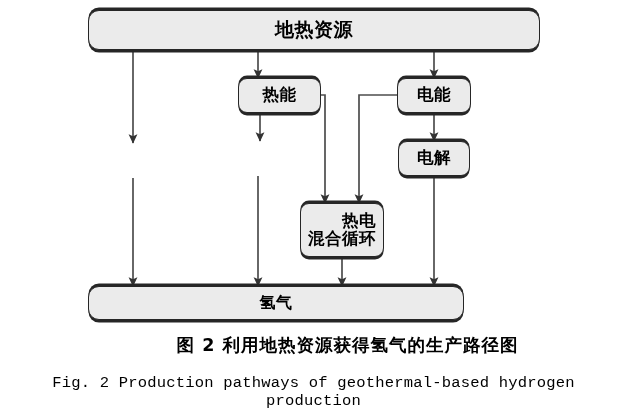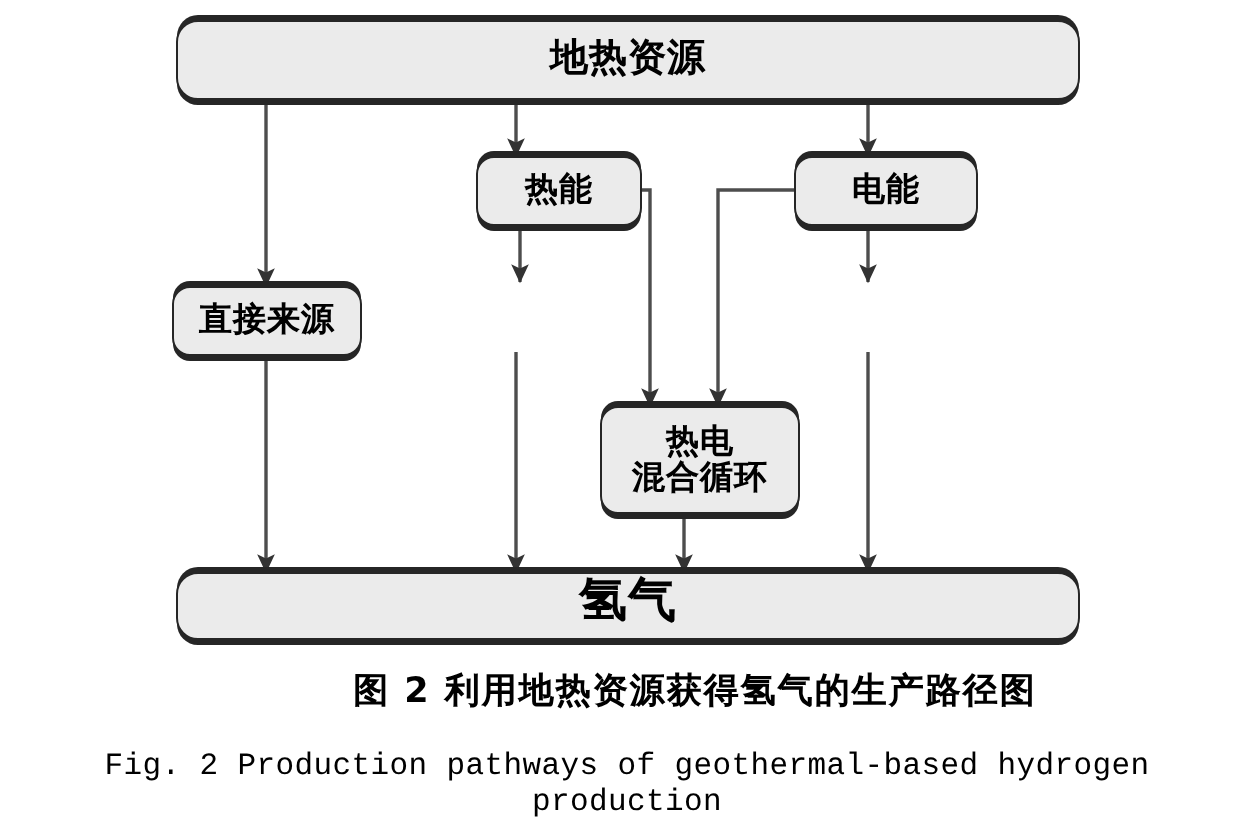--- a/index.html
+++ b/index.html
@@ -43,20 +43,21 @@
     z-index: 3;
     line-height: 1.12;
     letter-spacing: 0.5px;
   }
   .node-box.wide {
     border-radius: 11px;
   }
   .node-label {
     display: block;
     white-space: pre-line;
+    text-align: right;
   }
   .caption {
     position: absolute;
     left: 0;
     width: 627px;
     text-align: center;
     color: #000000;
   }
   #caption-cn {
     top: 333px;
@@ -100,36 +101,36 @@
   </svg>
 
   <div class="node-box wide" style="left:88px; top:10px; width:452px; height:40px; font-size:19px;">
     <span class="node-label">地热资源</span>
   </div>
 
   <div class="node-box" style="left:218px; top:78px; width:83px; height:35px; font-size:16.5px;margin-left:20px;">
     <span class="node-label">热能</span>
   </div>
 
-  <div class="node-box" style="left:397px; top:78px; width:92px; height:35px; font-size:16.5px;">
+  <div class="node-box" style="left:397px; top:78px; width:74px; height:35px; font-size:16.5px;">
     <span class="node-label">电能</span>
-  </div>
-
-  <div class="node-box" style="left:86px; top:143px; width:95px; height:35px; font-size:16.5px;">
-    <span class="node-label">直接来源</span>
   </div>
 
 
 
-  <div class="node-box" style="left:300px; top:203px; width:100px; height:54px; font-size:16.5px;">
+  <div class="node-box" style="left:398px; top:141px; width:72px; height:35px; font-size:16.5px;">
+    <span class="node-label">电解</span>
+  </div>
+
+  <div class="node-box" style="left:300px; top:203px; width:84px; height:54px; font-size:16.5px;">
     <span class="node-label">热电
 混合循环</span>
   </div>
 
-  <div class="node-box wide" style="left:88px; top:286px; width:452px; height:34px; font-size:24px;font-family:Liberation Mono, monospace;">
+  <div class="node-box wide" style="left:88px; top:286px; width:376px; height:34px; font-size:16px;">
     <span class="node-label">氢气</span>
   </div>
 
   <div class="caption" id="caption-cn">图 2   利用地热资源获得氢气的生产路径图</div>
 
   <div class="caption" id="caption-en">Fig. 2   Production pathways of geothermal-based hydrogen production</div>
 
 </div>
 
 </body></html>

